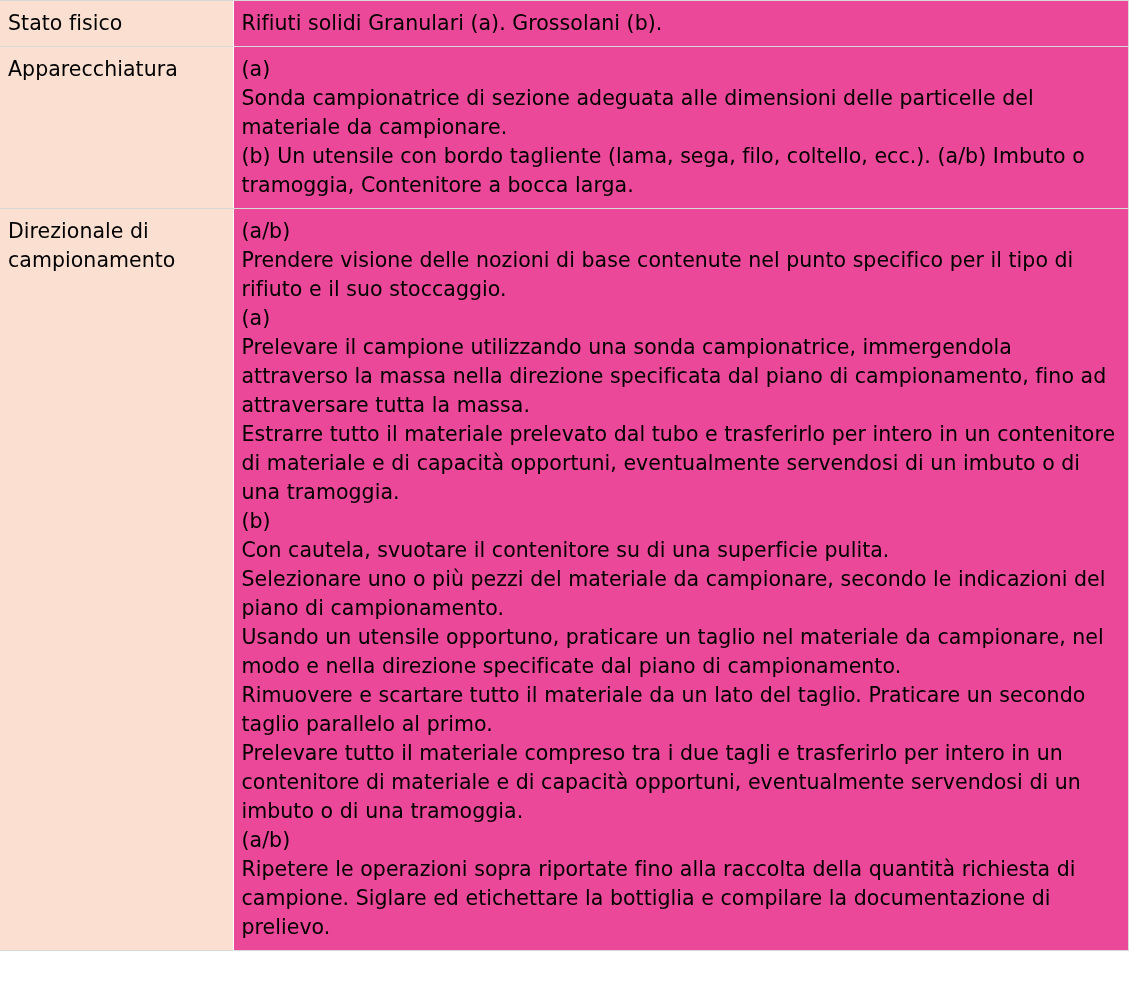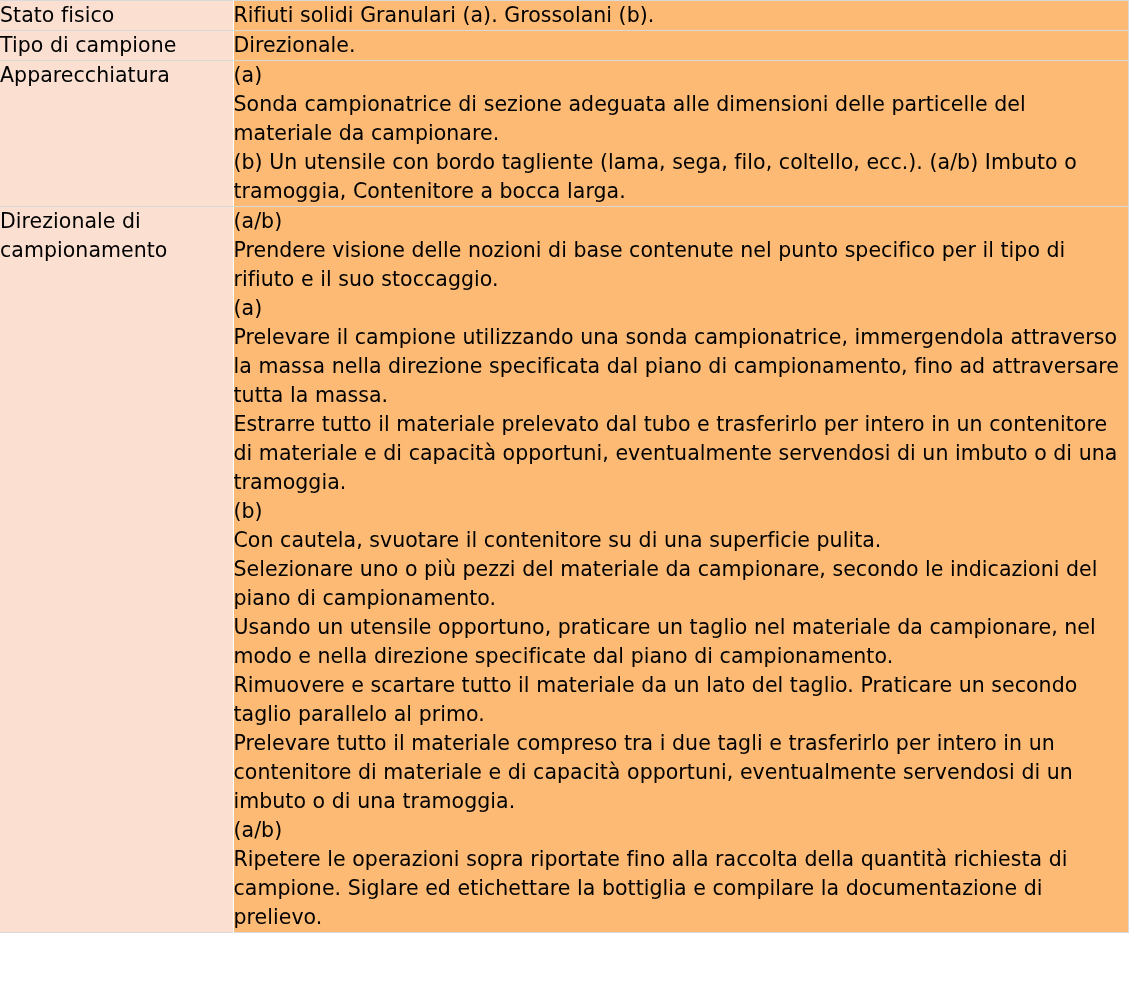--- a/index.html
+++ b/index.html
@@ -31,34 +31,34 @@
     border-right: 1px solid #d9d9d9;
     border-bottom: 1px solid #d9d9d9;
   }
 
   table.spec-table col.c-label { width: 233px; }
   table.spec-table col.c-value { width: 895px; }
 
   table.spec-table td {
     vertical-align: top;
     border-bottom: 1px solid #d9d9d9;
-    padding: 0;
+    padding: 8px;
   }
 
   td.label-cell {
     background: #fbe0d1;
     padding: 6px 0 7px 16px;
     font-size: 20.5px;
     line-height: 29px;
     letter-spacing: 0.05px;
     border-right: 1px solid #ffffff;
   }
 
   td.value-cell {
-    background: #fdba74;
+    background: #ec4899;
     padding: 6px 8px 7px 12px;
     font-size: 20.5px;
     line-height: 29px;
     letter-spacing: 0.05px;
     border-left: 1px solid #d9d9d9;
   }
 
   .label-text {
     display: block;
     white-space: pre-line;
@@ -84,28 +84,20 @@
       <tr>
         <td class="label-cell">
           <span class="label-text">Stato fisico</span>
         </td>
         <td class="value-cell">
           <span class="value-text">Rifiuti solidi Granulari (a). Grossolani (b).</span>
         </td>
       </tr>
       <tr>
         <td class="label-cell">
-          <span class="label-text">Tipo di campione</span>
-        </td>
-        <td class="value-cell">
-          <span class="value-text">Direzionale.</span>
-        </td>
-      </tr>
-      <tr>
-        <td class="label-cell">
           <span class="label-text">Apparecchiatura</span>
         </td>
         <td class="value-cell">
           <span class="value-text">(a)
 Sonda campionatrice di sezione adeguata alle dimensioni delle particelle del materiale da campionare.
 (b) Un utensile con bordo tagliente (lama, sega, filo, coltello, ecc.). (a/b) Imbuto o tramoggia, Contenitore a bocca larga.</span>
         </td>
       </tr>
       <tr class="row-last">
         <td class="label-cell">

